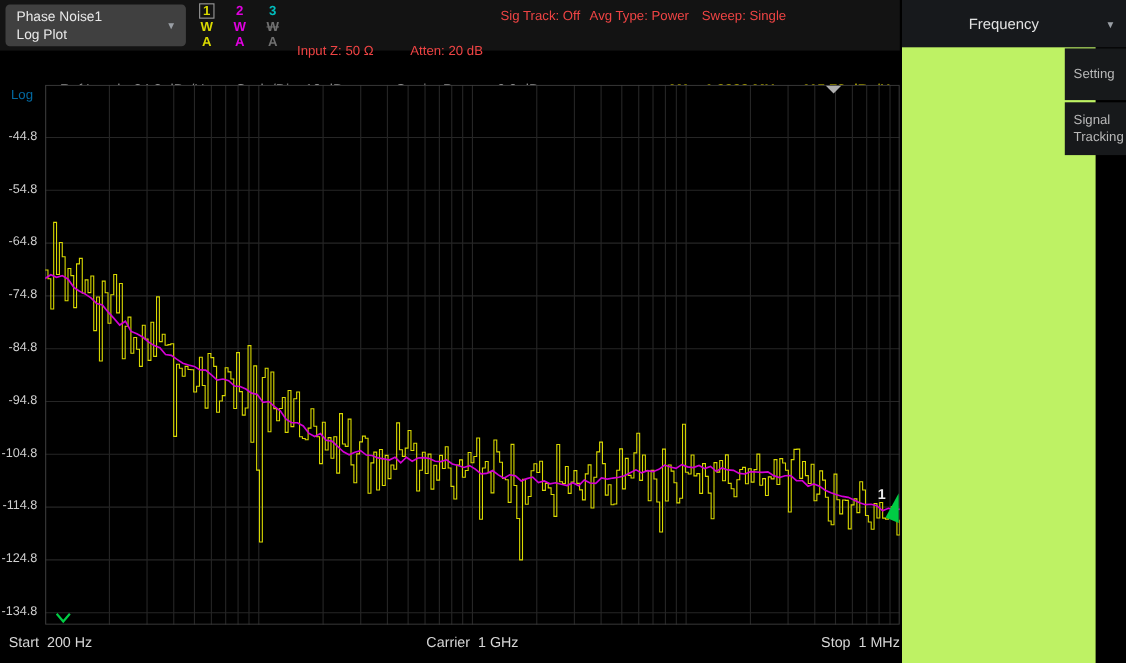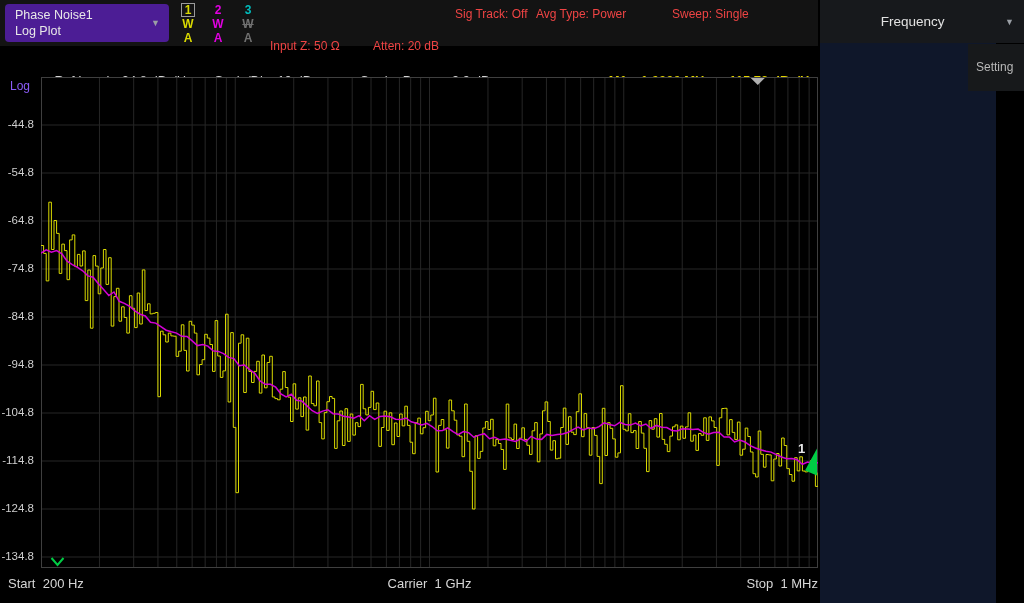--- a/index.html
+++ b/index.html
@@ -1,45 +1,45 @@
 <!DOCTYPE html>
 <html><head>
 <meta charset="utf-8">
 <style>
   html,body{margin:0;padding:0;background:#000;}
   .screen{position:relative;width:1024px;height:603px;background:#000;overflow:hidden;
           font-family:"Liberation Sans",sans-serif;color:#d6d6d6;}
   
   .topbar{position:absolute;left:0;top:0;width:818px;height:46px;background:#131313;}
-  .meas-select{position:absolute;left:5px;top:4px;width:164px;height:38px;background:#4c1d95;
+  .meas-select{position:absolute;left:5px;top:4px;width:164px;height:38px;background:#404040;
                border-radius:4px;display:flex;align-items:center;cursor:pointer;}
   .meas-text{padding-left:10px;font-size:12.5px;line-height:1.3;color:#e8e8e8;flex:1;}
   .caret{color:#9a9fa5;font-size:9px;padding-right:9px;}
   .traces{position:absolute;left:178px;top:3px;display:flex;gap:10px;}
   .trace-col{width:20px;cursor:pointer;}
   .tcell{height:14px;line-height:14px;text-align:center;font-size:12px;font-weight:bold;}
   .boxed{border:1px solid #9a9a9a;padding:0 3px;display:inline-block;line-height:12px;}
   .c-yellow{color:#d9d900}.c-magenta{color:#e000e0}.c-cyan{color:#00bdbd}
   .c-dim{color:#707070}.strike{text-decoration:line-through;}
   .info{position:absolute;top:6px;font-size:12px;line-height:16px;color:#ef4444;white-space:pre;}
   
   .phdr{position:absolute;top:58px;font-size:13px;color:#d6d6d6;white-space:pre;}
   .phdr .val{margin-left:8px;}
   .marker-readout{position:absolute;top:58px;right:208px;font-size:13px;color:#e3d400;
                   font-weight:bold;white-space:pre;}
   .marker-readout span{margin-left:14px;}
-  .log-label{position:absolute;left:10px;top:79px;font-size:12px;color:#8b5cf6;}
+  .log-label{position:absolute;left:10px;top:79px;font-size:12px;color:#0369a1;}
   
   .ylabels{position:absolute;left:0;top:77px;width:37px;height:491px;}
   .ytick{position:absolute;right:3px;width:34px;text-align:right;font-size:11.5px;color:#cfcfcf;}
   .xlab{position:absolute;top:576px;font-size:13px;color:#d6d6d6;white-space:pre;}
   
   #plot-svg{position:absolute;left:41px;top:77px;background:#000;}
   
-  .menu{position:absolute;left:820px;top:0;width:176px;height:603px;background:#0f172a;}
+  .menu{position:absolute;left:820px;top:0;width:176px;height:603px;background:#bef264;}
   .menu-header{position:absolute;left:0;top:0;width:204px;height:43px;background:#17191c;
                display:flex;align-items:center;cursor:pointer;}
   .menu-title{flex:1;text-align:center;font-size:13.5px;color:#e2e2e2;}
   .menu-header .caret{padding-right:10px;}
   .menu-buttons{position:absolute;left:0;top:44px;width:146px;}
   .msec{background:#121417;margin-bottom:1px;cursor:pointer;}
   .mlabel{text-align:center;font-size:12.5px;color:#d2d2d2;padding-top:12px;}
   .mvalue{margin:7px 5px 0 5px;height:21px;line-height:21px;text-align:center;font-size:12.5px;
           color:#dcdcdc;background:#1e2023;}
   .mvalue.active{background:#080b10;border:1px solid #1e4976;height:19px;line-height:19px;}
@@ -89,21 +89,21 @@
     <div class="info" style="left:270px">
       <div>Input Z: 50 Ω</div>
       <div>Freq Ref: Ext(S)</div>
     </div>
     <div class="info" style="left:373px">
       <div>Atten: 20 dB</div>
       <div>Preamp: Off</div>
     </div>
     <div class="info" style="left:455px">Sig Track: Off</div>
     <div class="info" style="left:536px">Avg Type: Power</div>
-    <div class="info" style="left:672px">Sweep: Single</div>
+    <div class="info" style="left:638px">Sweep: Single</div>
   </div>
 
   <div class="phdr" style="left:40px">
     <span>Ref Level</span><span class="val">-34.8 dBc/Hz</span>
   </div>
   <div class="phdr" style="left:200px">
     <span>Scale/Div</span><span class="val">10 dB</span>
   </div>
   <div class="phdr" style="left:345px">
     <span>Carrier Power</span><span class="val">-9.9 dBm</span>
@@ -189,15 +189,18 @@
 
   <div class="menu">
     <div class="menu-header">
       <div class="menu-title">Frequency</div>
       <span class="caret">▼</span>
     </div>
     <div class="menu-tabs">
       <div class="mtab tab-setting">
         <span>Setting</span>
       </div>
+      <div class="mtab tab-signal">
+        <span>Signal Tracking</span>
+      </div>
     </div>
   </div>
 </div>
 
 </body></html>

